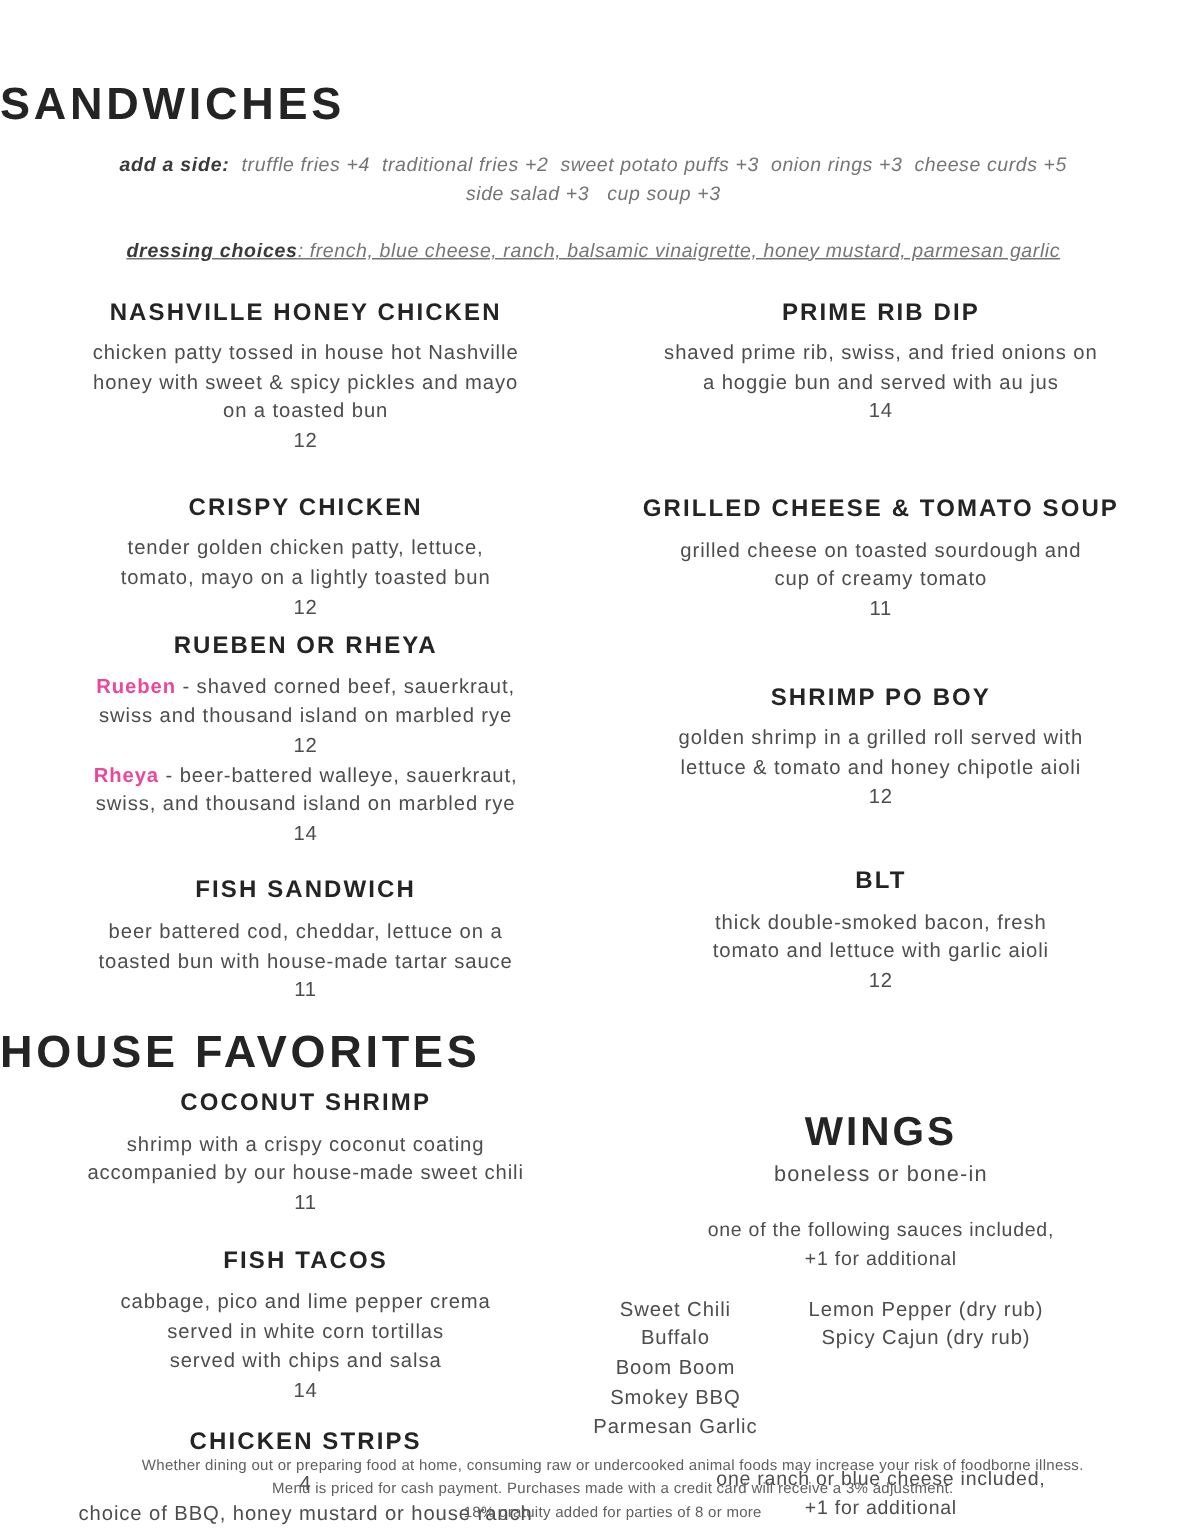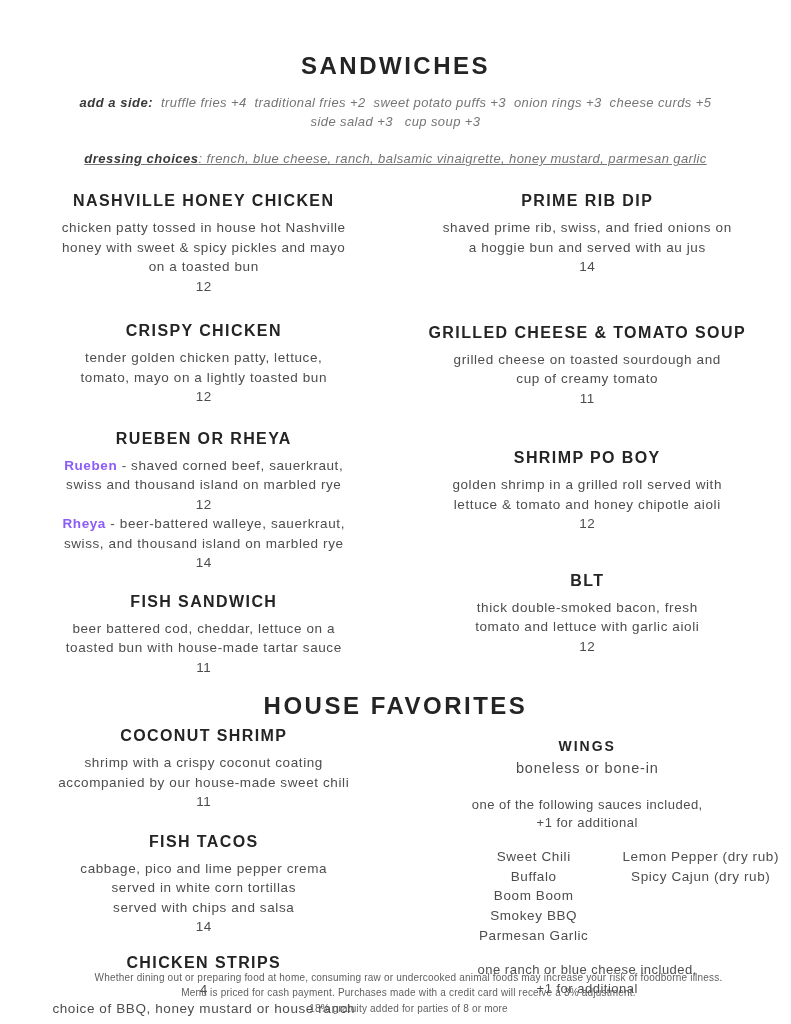--- a/index.html
+++ b/index.html
@@ -9,22 +9,22 @@
     width: 791px;
     height: 1024px;
     margin: 0 auto;
     background: #ffffff;
     overflow: hidden;
     font-family: "Liberation Sans", "DejaVu Sans", sans-serif;
     color: #4d4d4d;
   }
   
   .section-title {
-    text-align: center;
-    font-size: 24px;
+    text-align: left;
+    font-size: 30px;
     font-weight: bold;
     letter-spacing: 2.5px;
     color: #242424;
     line-height: 1.2;
   }
   .title-sandwiches { padding-top: 52px; }
   .title-favorites  { margin-top: 14px; }
 
   
   .header-note {
@@ -64,41 +64,41 @@
     line-height: 1.3;
     margin-bottom: 6px;
   }
   .item-desc {
     font-size: 13.5px;
     color: #4d4d4d;
     letter-spacing: 0.6px;
     line-height: 1.45;
     white-space: pre-line;
   }
-  .item-desc .lead { font-weight: bold; color: #8b5cf6; margin-top: 30px; }
+  .item-desc .lead { font-weight: bold; color: #ec4899; margin-top: 30px; }
   .item-price {
     font-size: 13.5px;
     color: #4d4d4d;
     letter-spacing: 0.6px;
     line-height: 1.45;
   }
   
   .mb-a { margin-bottom: 25px; }
-  .mb-b { margin-bottom: 22px; }
+  .mb-b { margin-bottom: 7px; }
   .mb-c { margin-bottom: 19px; }
   .mb-d { margin-bottom: 46px; }
   .mb-e { margin-bottom: 40px; }
   .mb-f { margin-bottom: 37px; }
   .mb-g { margin-bottom: 20px; }
   .mb-h { margin-bottom: 16px; }
 
   
   .wings { text-align: center; margin-top: 12px; }
   .wings-title {
-    font-size: 14px;
+    font-size: 27px;
     font-weight: bold;
     letter-spacing: 2px;
     color: #242424;
     line-height: 1.25;
   }
   .wings-subtitle {
     font-size: 14.5px;
     color: #4d4d4d;
     letter-spacing: 0.8px;
     line-height: 1.5;
@@ -114,21 +114,21 @@
   .wings-note {
     font-size: 13px;
     color: #4d4d4d;
     letter-spacing: 0.5px;
     line-height: 1.45;
     white-space: pre-line;
     margin-top: 16px;
   }
   .sauce-columns {
     display: flex;
-    justify-content: flex-end;
+    justify-content: flex-start;
     align-items: flex-start;
     gap: 34px;
     margin-top: 14px;
   }
   .sauce-col {
     font-size: 13.5px;
     color: #4d4d4d;
     letter-spacing: 0.6px;
     line-height: 1.45;
   }

